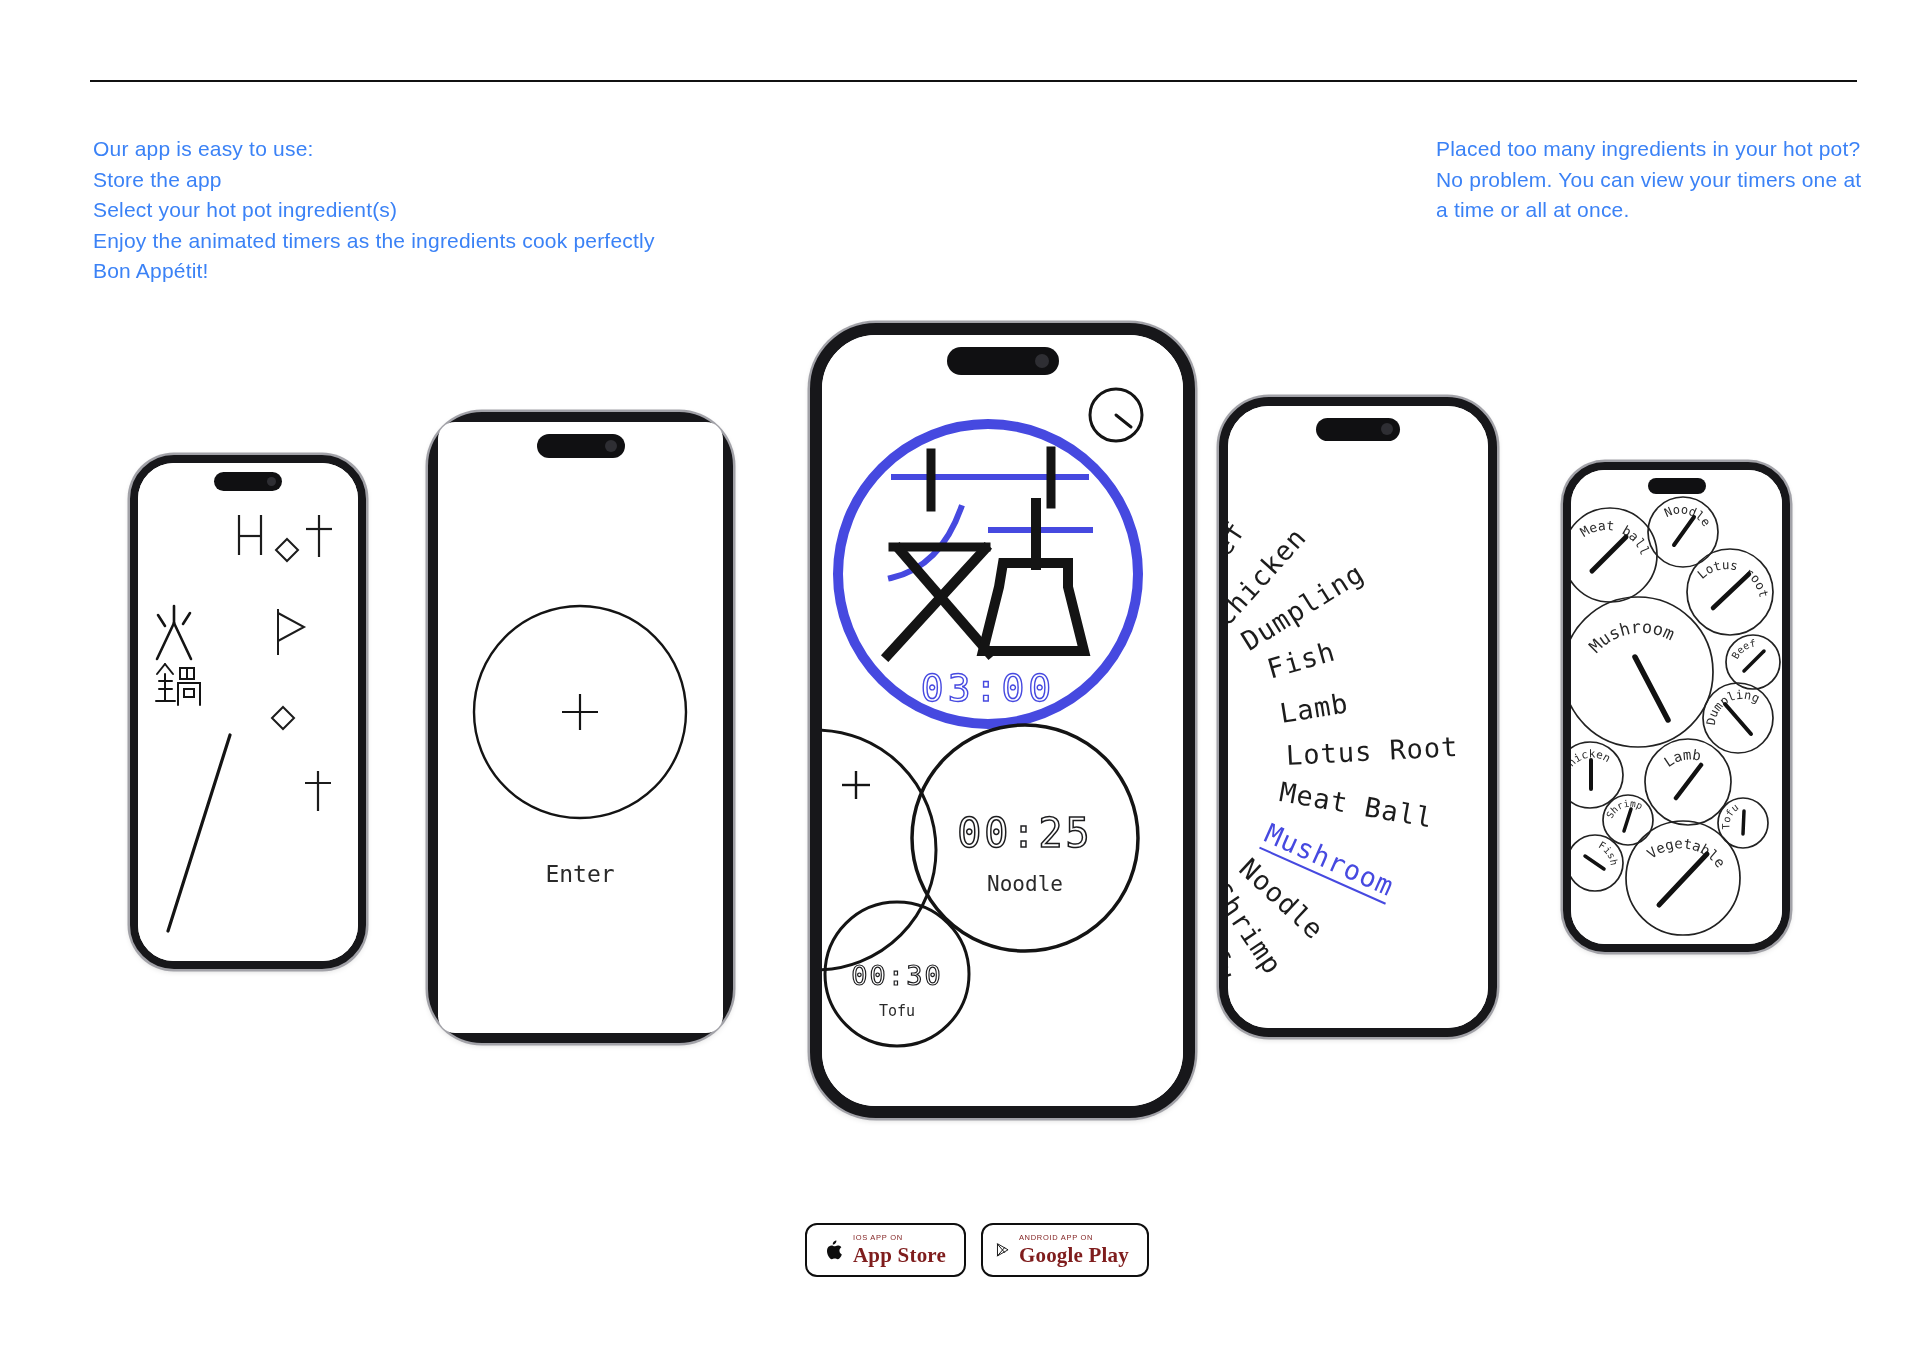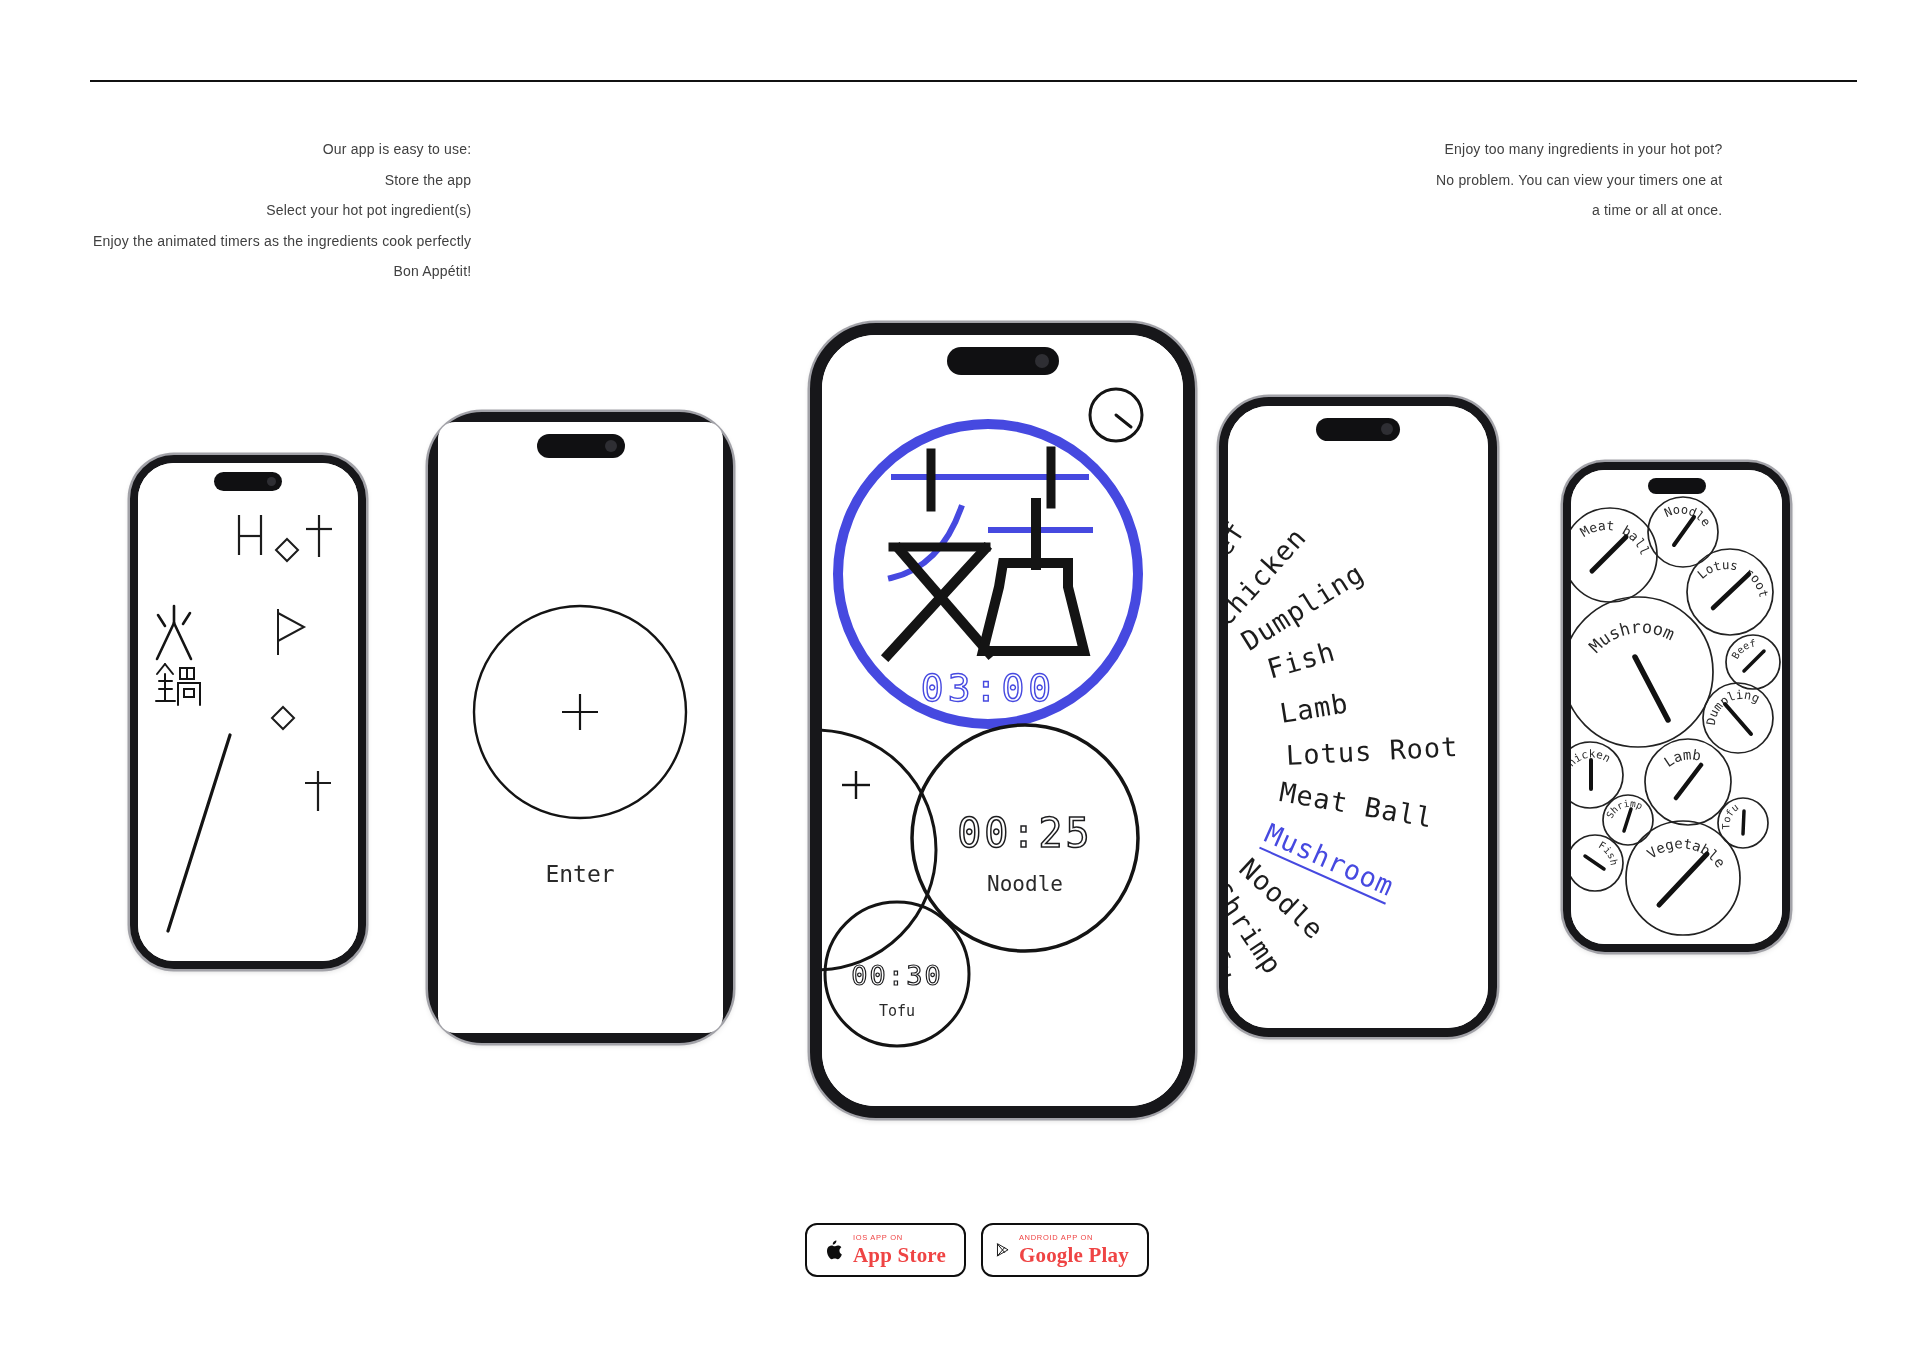--- a/index.html
+++ b/index.html
@@ -1,19 +1,19 @@
 <!DOCTYPE html>
 <html><head>
 <meta charset="utf-8">
 <style>
   html,body{margin:0;padding:0;background:#fff;}
   .canvas{position:relative;width:1920px;height:1361px;background:#ffffff;overflow:hidden;
           font-family:"Liberation Sans", sans-serif;color:#141414;}
   .rule{position:absolute;left:90px;top:80px;width:1767px;height:2px;background:#111;}
-  .para{position:absolute;font-size:14px;line-height:30.5px;letter-spacing:.2px;color:#404040;text-align:right;}
+  .para{position:absolute;font-size:21px;line-height:30.5px;letter-spacing:.2px;color:#3b82f6;}
   .para div{white-space:nowrap;}
   #intro{left:93px;top:134px;}
   #note{left:1436px;top:134px;}
 
   
   .phone{position:absolute;background:#fff;border-style:solid;border-color:#17171a;
          box-shadow:0 0 0 2.5px #a2a2a8, 0 2px 6px rgba(0,0,0,.18);}
   .screen{position:relative;width:100%;height:100%;background:#fff;overflow:hidden;}
   .island{position:absolute;left:50%;transform:translateX(-50%);background:#101012;border-radius:99px;}
   .cam{position:absolute;border-radius:50%;background:#2e2e33;}
@@ -33,21 +33,21 @@
   .mono{font-family:"DejaVu Sans Mono", monospace;}
 
   
   .ing{position:absolute;font-family:"DejaVu Sans Mono",monospace;font-size:27px;color:#1c1c1c;
        white-space:nowrap;transform-origin:0 50%;letter-spacing:1px;}
   .ing.selected{color:#4649e0;border-bottom:2.5px solid #4649e0;padding-bottom:1px;}
 
   
   .badge{position:absolute;display:flex;align-items:center;gap:9px;background:#fff;
          border:2.5px solid #0e0e0e;border-radius:12px;box-sizing:border-box;padding:0 18px 0 12px;
-         cursor:pointer;text-decoration:none;color:#ef4444;}
+         cursor:pointer;text-decoration:none;color:#7f1d1d;}
   #badge-appstore{left:805px;top:1223px;width:161px;height:54px;}
   #badge-gplay{left:981px;top:1223px;width:168px;height:54px;align-items:center;}
   .badge-text{display:flex;flex-direction:column;justify-content:center;line-height:1;}
   .badge-small{font-size:7.5px;letter-spacing:.7px;margin-bottom:3px;}
   .badge-large{font-size:21px;font-weight:bold;letter-spacing:.2px;white-space:nowrap;font-family:Liberation Serif, serif;}
 </style>
 </head>
 <body>
 
 <div class="canvas">
@@ -56,21 +56,21 @@
 
   <div class="para" id="intro">
     <div>Our app is easy to use:</div>
     <div>Store the app</div>
     <div>Select your hot pot ingredient(s)</div>
     <div>Enjoy the animated timers as the ingredients cook perfectly</div>
     <div>Bon Appétit!</div>
   </div>
 
   <div class="para" id="note">
-    <div>Enjoy too many ingredients in your hot pot?</div>
+    <div>Placed too many ingredients in your hot pot?</div>
     <div>No problem. You can view your timers one at</div>
     <div>a time or all at once.</div>
   </div>
 
   <div class="phone" id="p1">
     <div class="screen">
       <div class="island" style="top:9px;width:68px;height:19px;">
         <span class="cam" style="right:6px;top:5px;width:9px;height:9px;"></span>
       </div>
       <svg width="220" height="498" viewBox="0 0 220 498">

